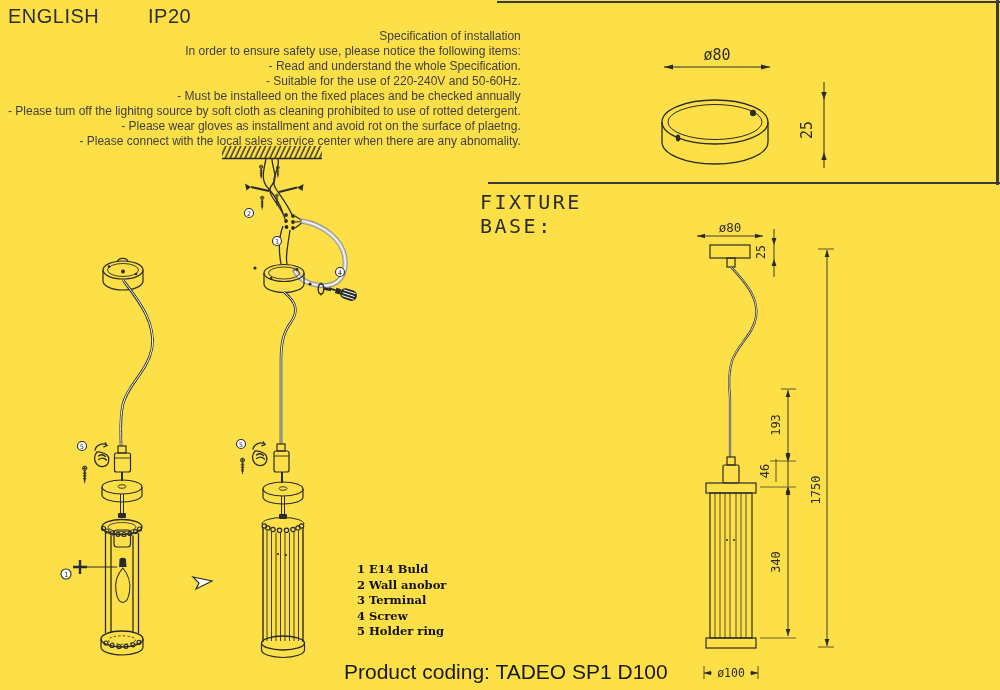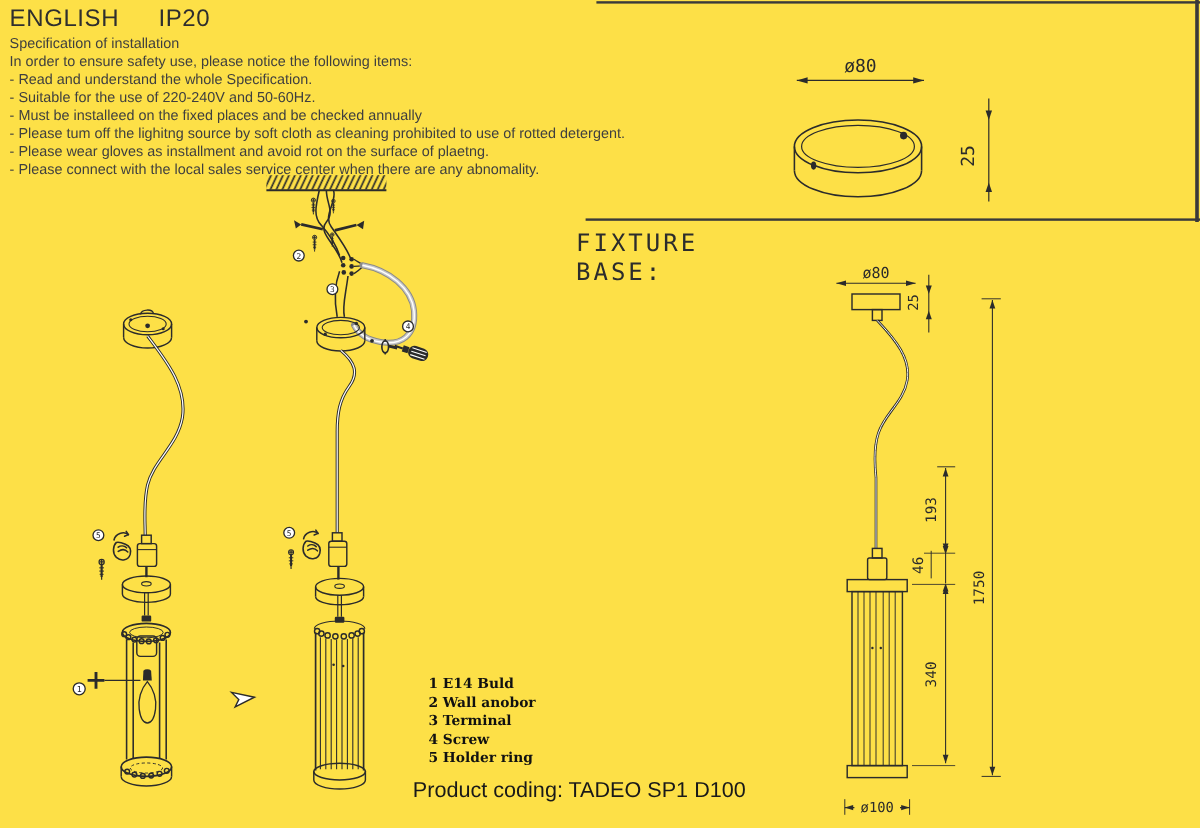--- a/index.html
+++ b/index.html
@@ -12,33 +12,33 @@
   .spec{font-size:12px;line-height:15px;color:#3f3f3f;white-space:nowrap;}
   .cadtitle{
     font-family:"DejaVu Sans Mono",monospace;font-size:20px;color:#2c2c2c;
     letter-spacing:2.5px;white-space:nowrap;
   }
   .rule{background:#3a3a3a;}
   .parts{
     font-family:"DejaVu Serif",serif;font-weight:bold;font-size:11.5px;
     line-height:15.6px;color:#111;white-space:nowrap;
   }
-  .product{font-size:18px;color:#191919;white-space:nowrap;}
+  .product{font-size:21px;color:#191919;white-space:nowrap;margin-top:12px;}
   svg{position:absolute;overflow:visible;}
   svg text{font-family:"DejaVu Sans Mono",monospace;fill:#2b2b2b;stroke:none;}
 </style>
 </head>
 <body>
 
 <div class="page">
 
   <div class="abs hdr" style="left:8px;top:5px;">ENGLISH</div>
-  <div class="abs hdr" style="left:132px;top:5px;">IP20</div>
-
-  <div class="abs spec" style="left:8px;top:29px;">
+  <div class="abs hdr" style="left:148px;top:5px;">IP20</div>
+
+  <div class="abs spec" style="left:8px;top:29px;text-align:right;">
     <div>Specification of installation</div>
     <div>In order to ensure safety use, please notice the following items:</div>
     <div>- Read and understand the whole Specification.</div>
     <div>- Suitable for the use of 220-240V and 50-60Hz.</div>
     <div>- Must be installeed on the fixed places and be checked annually</div>
     <div>- Please tum off the lighitng source by soft cloth as cleaning prohibited to use of rotted detergent.</div>
     <div>- Please wear gloves as installment and avoid rot on the surface of plaetng.</div>
     <div>- Please connect with the local sales service center when there are any abnomality.</div>
   </div>
 

